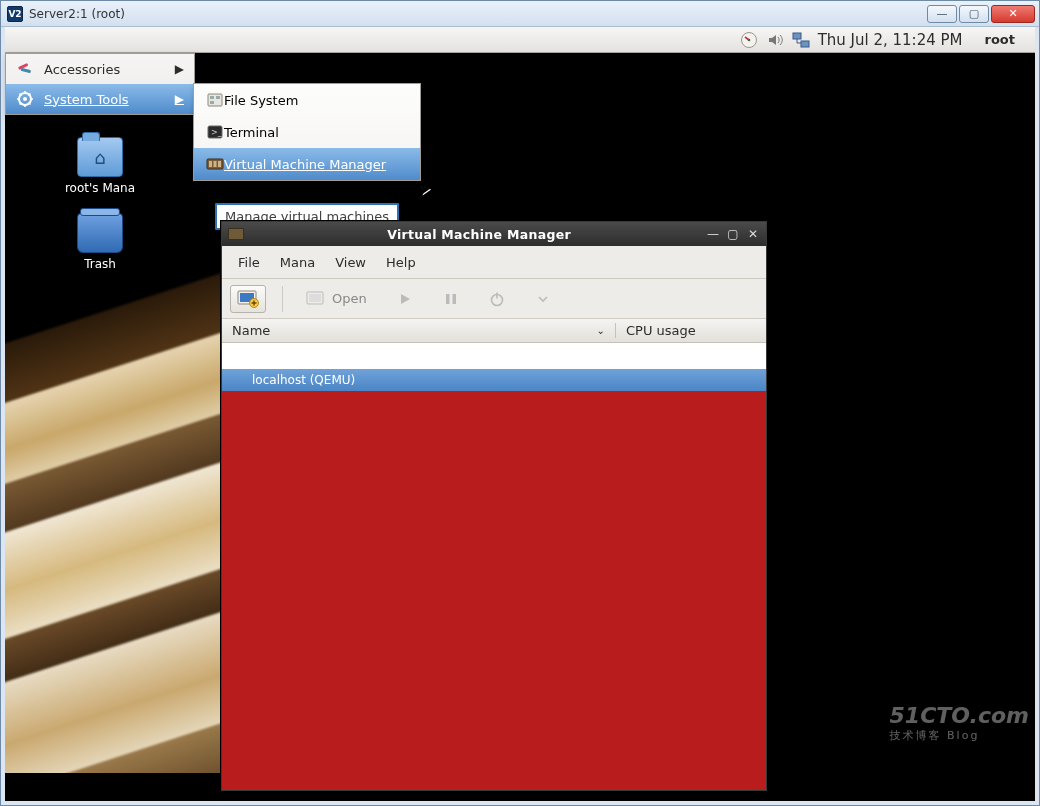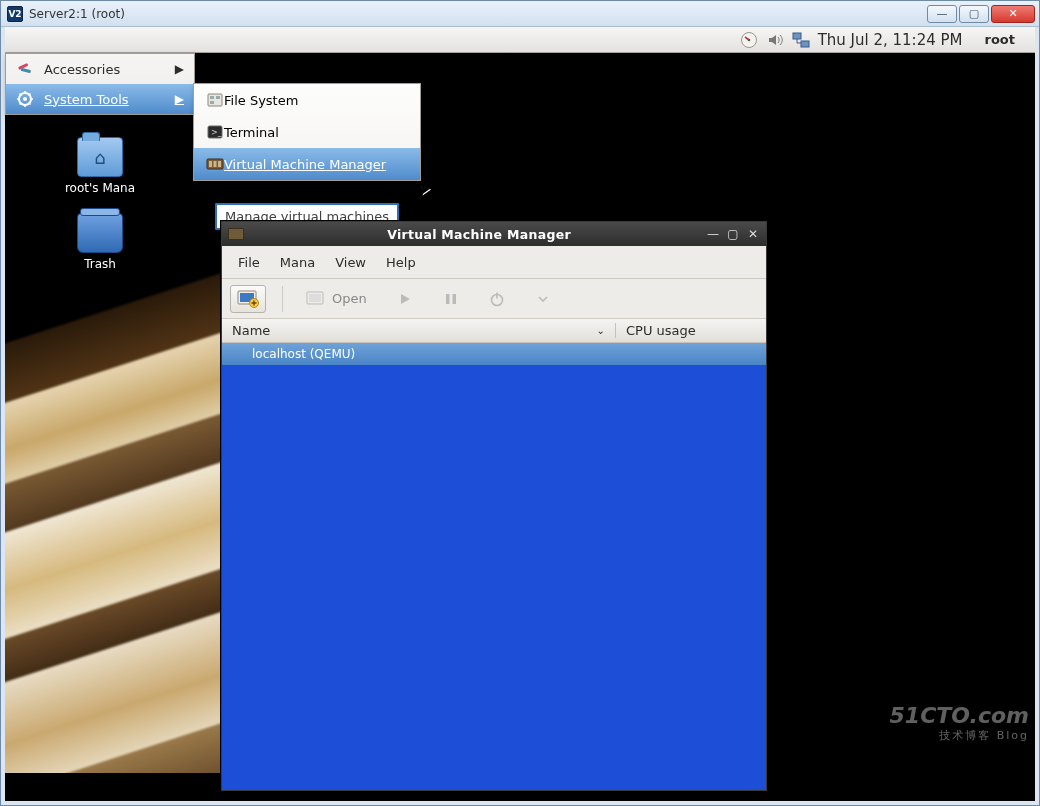--- a/index.html
+++ b/index.html
@@ -67,34 +67,34 @@
   .vmm-wb { width:14px; height:14px; color:#ddd; display:flex; align-items:center; justify-content:center; font-size:12px;}
   .vmm-menubar { height: 26px; background: #edece9; border-bottom: 1px solid #cfcbc3; display: flex; align-items: center; padding: 16px 6px; font-size: 13px; color:#2c2c2c;}
   .vmm-menu { padding: 3px 10px; }
   .vmm-toolbar { height: 40px; background: #edece9; border-bottom: 1px solid #cfcbc3; display: flex; align-items: center; padding: 0 8px; gap: 16px; }
   .tbtn { height: 28px; min-width: 30px; border: 1px solid transparent; border-radius: 3px; display:flex; align-items:center; justify-content:center; padding:0 6px; gap:6px; color:#888; font-size:13px;}
   .tbtn.primary { border-color:#b7b3aa; background: linear-gradient(#fcfbf9,#e6e3dd); color:#333;}
   .tsep { width:1px; height:26px; background:#cfcbc3; }
   .vmm-header { height: 24px; background: linear-gradient(#f5f4f2,#e3e0da); border-bottom: 1px solid #c6c2ba; display:flex; align-items:center; font-size:13px; color:#2c2c2c;}
   .vmm-col { padding: 0 10px; display:flex; align-items:center; gap:6px;}
   .vmm-col.name { flex: 0 0 394px; border-right:1px solid #c6c2ba; justify-content:space-between;}
-  .vmm-body { flex:1; background:#1d4ed8; }
+  .vmm-body { flex:1; background:#b91c1c;margin-top:26px; }
   .vmm-row { height: 22px; background: linear-gradient(#6fa2d8,#4b85c6); color:#fff; display:flex; align-items:center; font-size:12px; padding-left:22px; }
   .vmm-row .arrow { margin-right:8px; font-size:10px;}
 
   
   .gnome-bottom { position: absolute; left:0; right:0; bottom:0; height: 28px; background: linear-gradient(#f4f3f1,#e2e0dc); border-top: 1px solid #a7a39c; display:flex; align-items:center; padding: 0 6px; gap:6px;}
   .task-btn { height: 22px; border:1px solid #b3afa6; background: linear-gradient(#fcfbf9,#e8e5df); border-radius:3px; display:flex; align-items:center; padding: 0 10px; gap:8px; font-size:12.5px; color:#2c2c2c;}
   .task-logo{ width:16px; height:12px; background:#6f5b3a; border:1px solid #3b2f1a;}
   .bottom-right { margin-left:auto; display:flex; align-items:center; gap:4px; padding-right:4px;}
   .ws-box { width:22px; height:18px; border:1px solid #5a7fa8; background:#bcd2ea;}
   .ws-box.alt{ background:#356aa8;}
 
   
-  .watermark { position:absolute; right:6px; bottom:30px; text-align:right; color:#f0f0f0; opacity:.4; font-family: Arial; pointer-events:none;}
+  .watermark { position:absolute; right:6px; bottom:30px; text-align:left; color:#f0f0f0; opacity:.4; font-family: Arial; pointer-events:none;}
   .watermark .l1 { font-size:22px; font-weight:bold; font-style:italic;}
   .watermark .l2 { font-size:11px; letter-spacing:2px;}
 
   svg { display:block; }
 </style>
 </head>
 <body>
 
 <div class="vnc-frame">
   <div class="vnc-titlebar">

